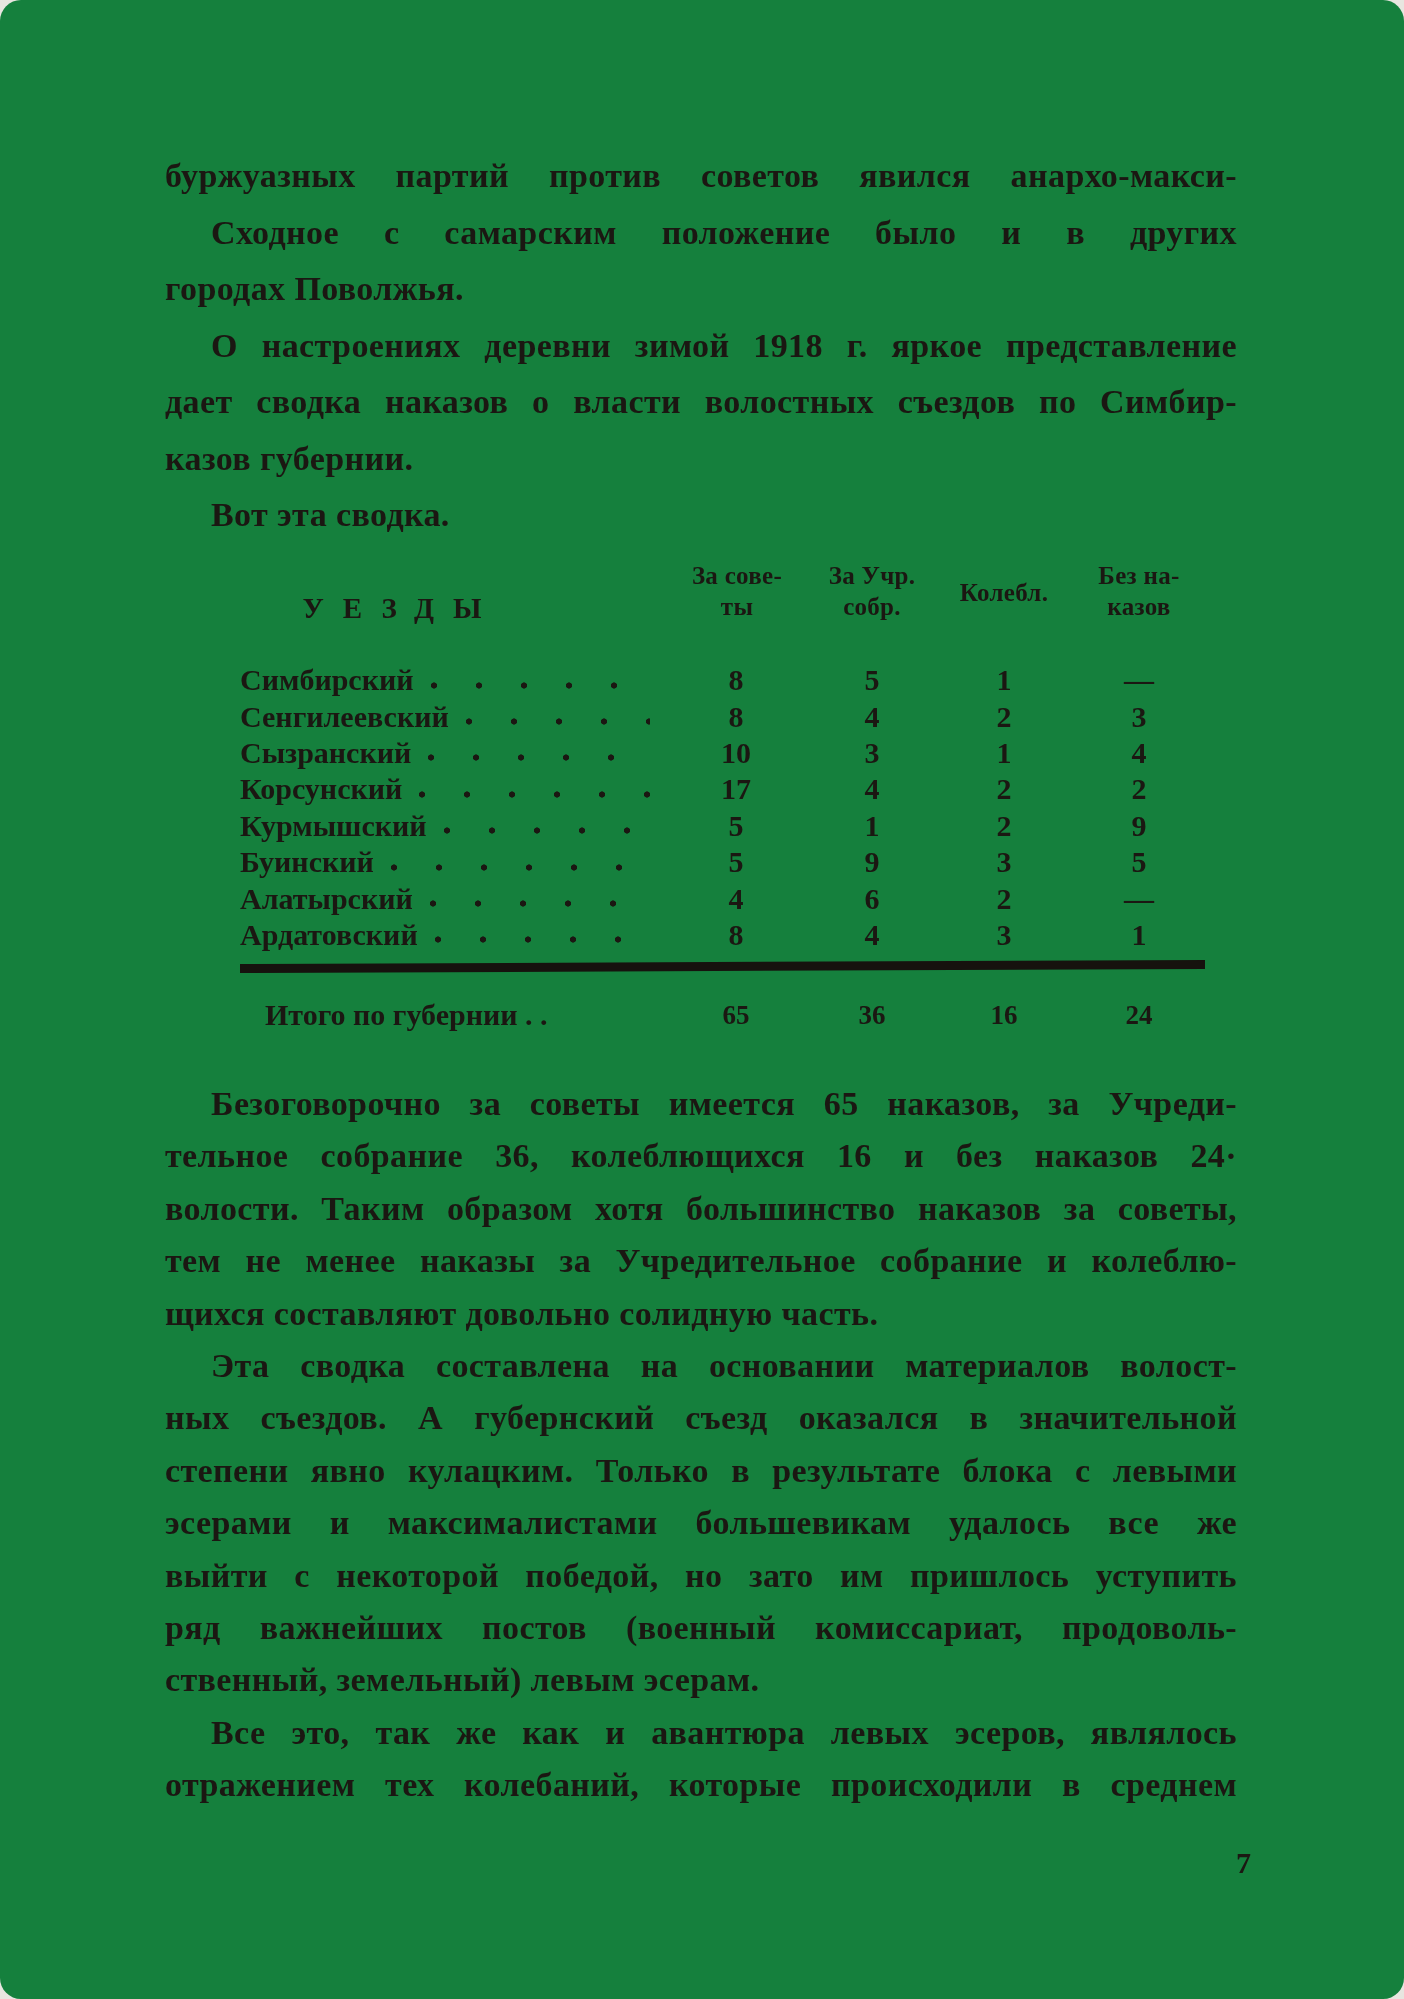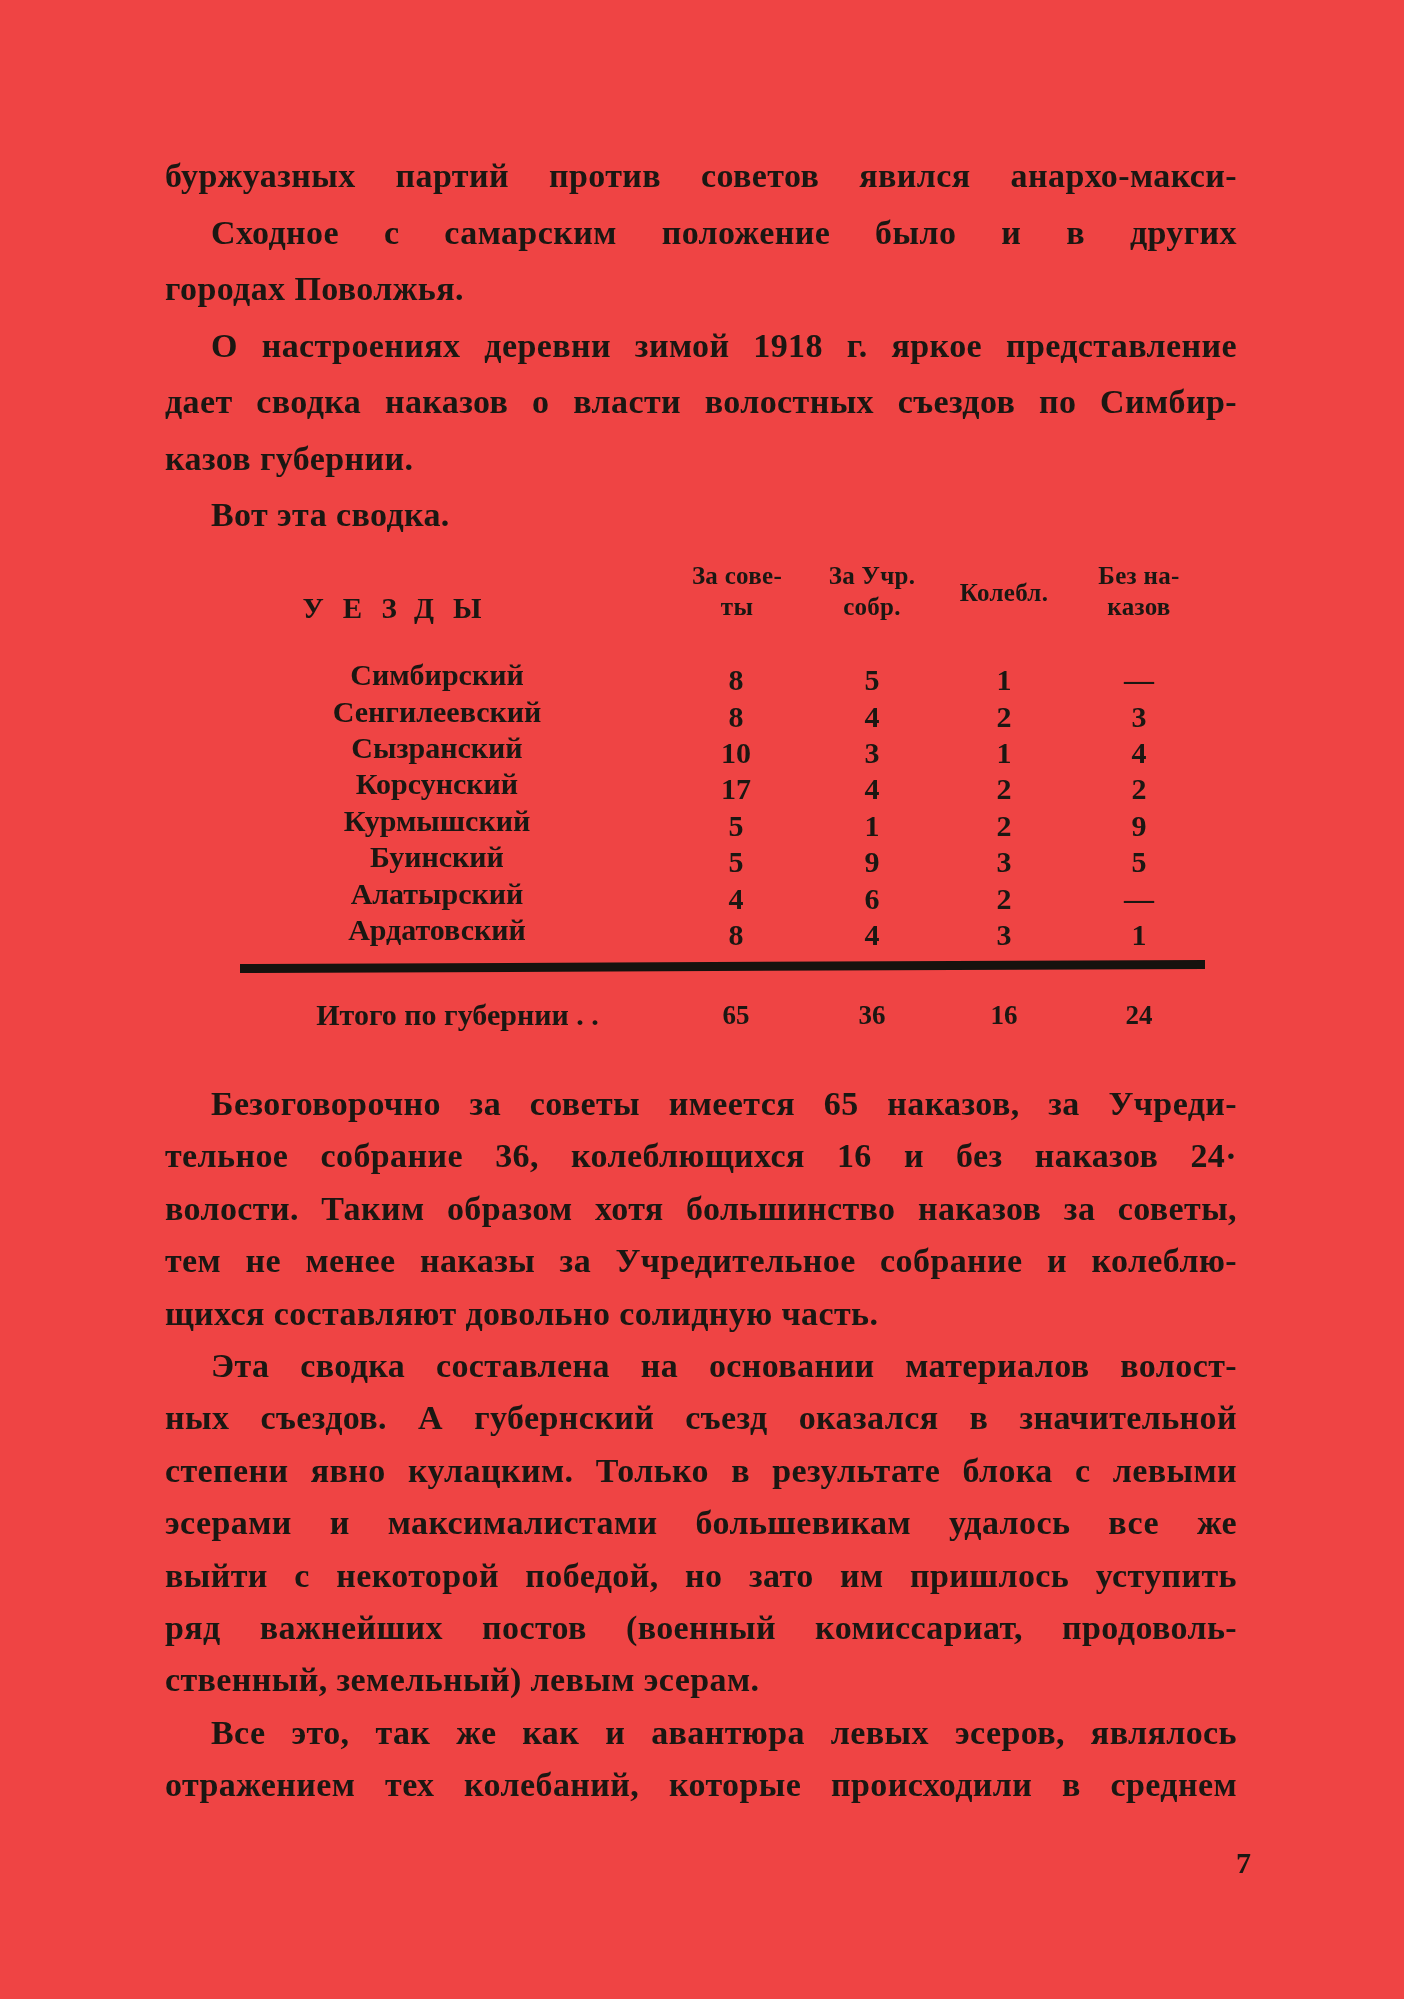--- a/index.html
+++ b/index.html
@@ -1,20 +1,20 @@
 <!DOCTYPE html>
 <html><head>
 <meta charset="utf-8">
 <style>
   html,body { margin:0; padding:0; background:#e8e6e0; }
   .page {
     position:relative; width:1404px; height:1999px; overflow:hidden;
-    background:#ef4444;
+    background:#15803d;
     font-family:"Liberation Serif","DejaVu Serif",serif;
-    font-weight:700; color:#1b1712;
+    font-weight:700; color:#1b1712;border-radius:21px;
   }
   
   .textblock { position:absolute; left:165px; width:1072px; }
   #top-text    { top:148px; }
   #bottom-text { top:1078px; }
   .line {
     font-size:34px; letter-spacing:0.4px;
     text-align:justify; text-align-last:justify;
     overflow:hidden; white-space:normal;
   }
@@ -31,21 +31,21 @@
   .colhead {
     position:absolute; top:4px; width:172px;
     text-align:center; font-size:25px; line-height:31px; letter-spacing:0.3px;
   }
   .colhead.c1 { left:411px; }
   .colhead.c2 { left:546px; }
   .colhead.c3 { left:678px; top:21px; }
   .colhead.c4 { left:813px; }
   #rows { position:absolute; left:0; top:106px; width:965px; }
   .trow { display:flex; align-items:center; height:36.4px; font-size:30px; }
-  .tname { width:410px; display:flex; align-items:center; white-space:nowrap;flex-direction:column; }
+  .tname { width:410px; display:flex; align-items:center; white-space:nowrap; }
   .tname .nm { padding-right:16px; }
   .dots {
     flex:1; height:9px; margin-top:10px;
     background-image:radial-gradient(circle at 4px 4.5px, #1b1712 2.8px, rgba(0,0,0,0) 3.4px);
     background-size:45px 9px; background-repeat:repeat-x;
   }
   .tcell { text-align:center; }
   .tcell.v1 { width:172px; }
   .tcell.v2 { width:100px; }
   .tcell.v3 { width:164px; }

